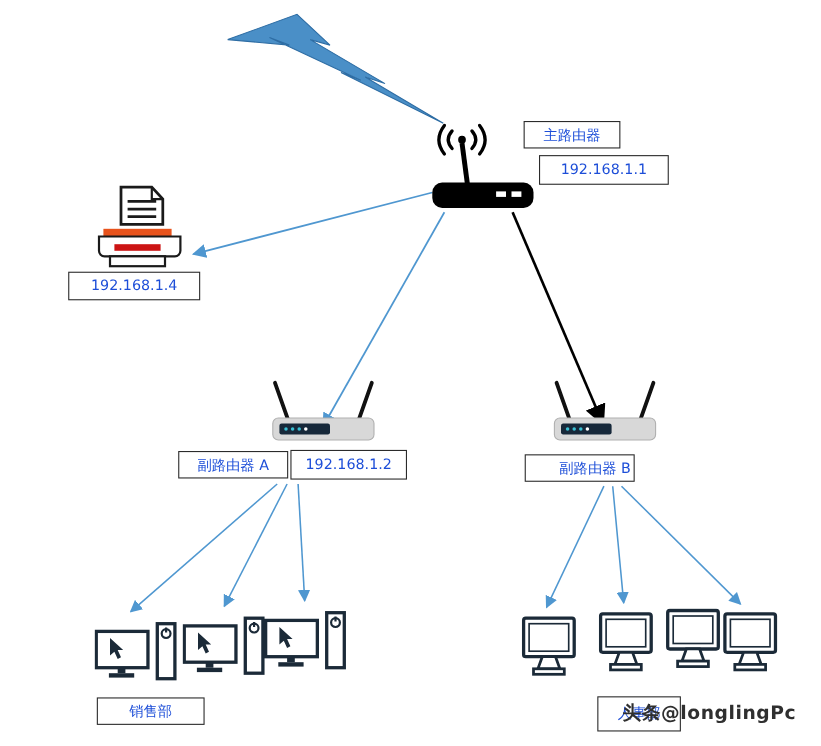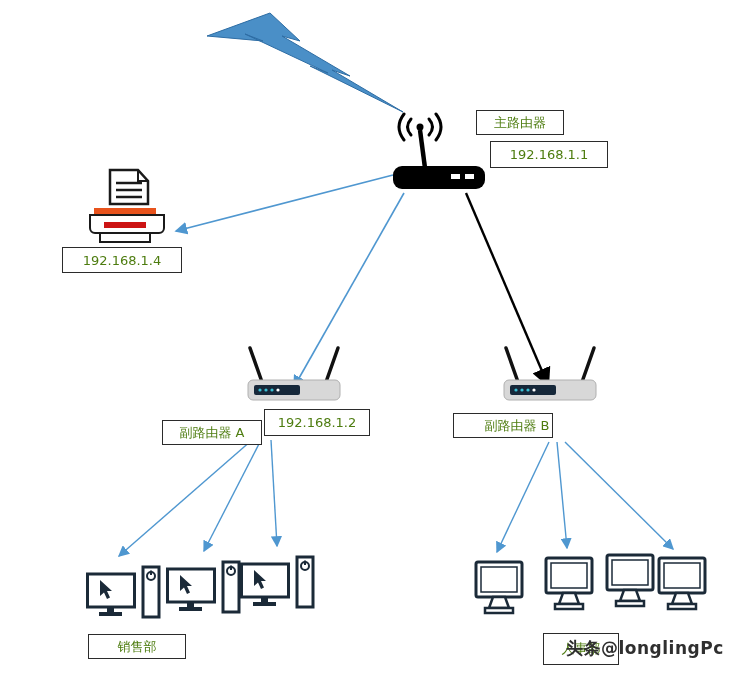--- a/index.html
+++ b/index.html
@@ -8,21 +8,21 @@
     overflow:hidden;
     font-family:"DejaVu Sans","Liberation Sans",sans-serif;
   }
   .layer { position:absolute; left:0; top:0; pointer-events:none; }
   .connectors { z-index:1; }
   .device { position:absolute; z-index:2; }
   .label-box {
     position:absolute; z-index:3;
     border:1px solid #2b2b2b; background:#fff;
     display:flex; align-items:center; justify-content:center;
-    font-size:13px; color:#4d7c0f; box-sizing:border-box;
+    font-size:13px; color:#1d4ed8; box-sizing:border-box;
     padding:0 4px; white-space:nowrap;
   }
   .watermark {
     position:absolute; z-index:4; font-size:17px; font-weight:700;
     color:#2f2f2f; letter-spacing:0.5px; white-space:nowrap;
   }
   .lightning { stroke:#2e6da4; stroke-width:1; }
 </style>
 </head>
 <body>
@@ -173,21 +173,21 @@
       <rect x="2" y="2" width="46" height="35" rx="2" fill="#fff" stroke="#1b2a38" stroke-width="3"></rect>
       <rect x="7" y="7" width="36" height="25" fill="none" stroke="#1b2a38" stroke-width="1.5"></rect>
       <polygon points="19,37 31,37 35,48 15,48" fill="#fff" stroke="#1b2a38" stroke-width="2.5"></polygon>
       <rect x="11" y="48" width="28" height="5" fill="#fff" stroke="#1b2a38" stroke-width="2.5"></rect>
     </svg>
   </div>
 
   <div class="label-box" style="left:476px; top:110px; width:88px; height:25px;">主路由器</div>
   <div class="label-box" style="left:490px; top:141px; width:118px; height:27px;">192.168.1.1</div>
   <div class="label-box" style="left:62px; top:247px; width:120px; height:26px;">192.168.1.4</div>
-  <div class="label-box" style="left:162px; top:410px; width:100px; height:25px;margin-top:10px;">副路由器 A</div>
+  <div class="label-box" style="left:162px; top:410px; width:100px; height:25px;">副路由器 A</div>
   <div class="label-box" style="left:264px; top:409px; width:106px; height:27px;">192.168.1.2</div>
-  <div class="label-box" style="left:453px; top:413px; width:100px; height:25px;padding-left:32px;">副路由器 B</div>
+  <div class="label-box" style="left:477px; top:413px; width:100px; height:25px;padding-left:32px;">副路由器 B</div>
   <div class="label-box" style="left:88px; top:634px; width:98px; height:25px;">销售部</div>
   <div class="label-box" style="left:543px; top:633px; width:76px; height:32px;">人事部</div>
 
   <div class="watermark" style="left:566px; top:637px;">头条@longlingPc</div>
 
 </div>
 
 </body></html>

